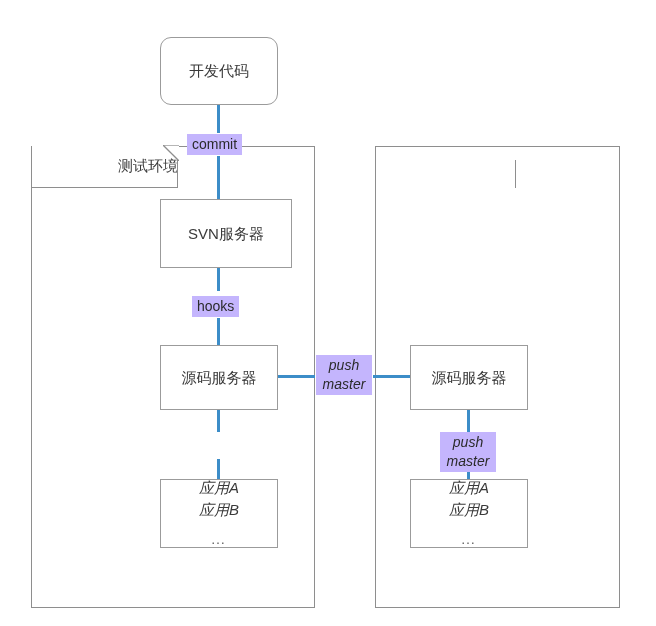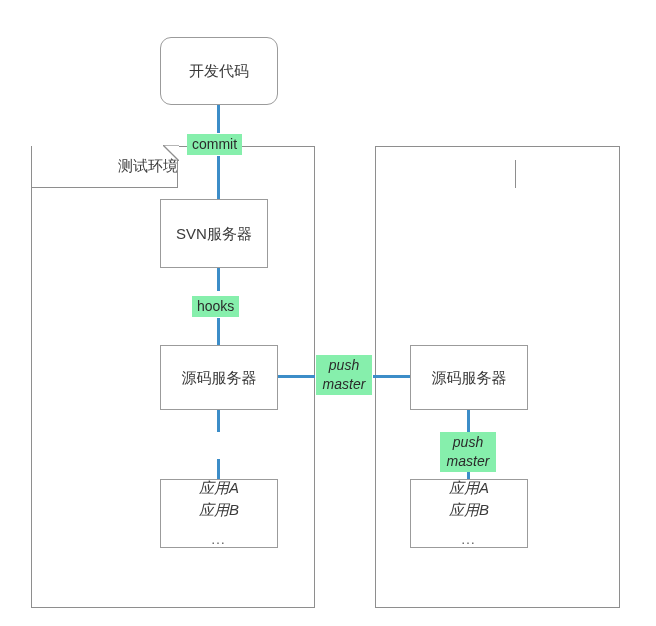--- a/index.html
+++ b/index.html
@@ -68,21 +68,21 @@
     z-index: 3;
   }
   .connector-h {
     position: absolute;
     height: 3px;
     background: #3c8dc8;
     z-index: 3;
   }
   .edge-label {
     position: absolute;
-    background: #86efac;
+    background: #c4b5fd;
     font-size: 14px;
     color: #2b2b2b;
     text-align: center;
     line-height: 1.35;
     padding: 1px 5px;
     box-sizing: border-box;
     z-index: 6;
     white-space: nowrap;
   }
   .edge-label.multi {
@@ -118,21 +118,21 @@
       <path d="M0,0 L0,16" stroke="#8e8e8e" stroke-width="0" fill="none"></path>
       <path d="M16,0 L0,0 L0,0" stroke="#8e8e8e" stroke-width="1.3" fill="none"></path>
       <path d="M1,1 L1,15 L15,15" stroke="#8e8e8e" stroke-width="0" fill="none"></path>
     </svg>
     <span>测试环境</span>
   </div>
 
   <div style="position:absolute; left:31px; top:146px; width:147px; height:1.3px; background:#8e8e8e; z-index:4;"></div>
   <div style="position:absolute; left:177px; top:160px; width:1.3px; height:28px; background:#8e8e8e; z-index:6;"></div>
 
-  <div class="node" style="left:160px; top:199px; width:108px; height:69px;">
+  <div class="node" style="left:160px; top:199px; width:132px; height:69px;">
     <span>SVN服务器</span>
   </div>
 
   <div class="connector-v" style="left:217px; top:268px; height:23px;"></div>
   <div class="connector-v" style="left:217px; top:318px; height:27px;"></div>
   <div class="edge-label" style="left:192px; top:296px;">hooks</div>
 
   <div class="node" style="left:160px; top:345px; width:118px; height:65px;">
     <span>源码服务器</span>
   </div>

